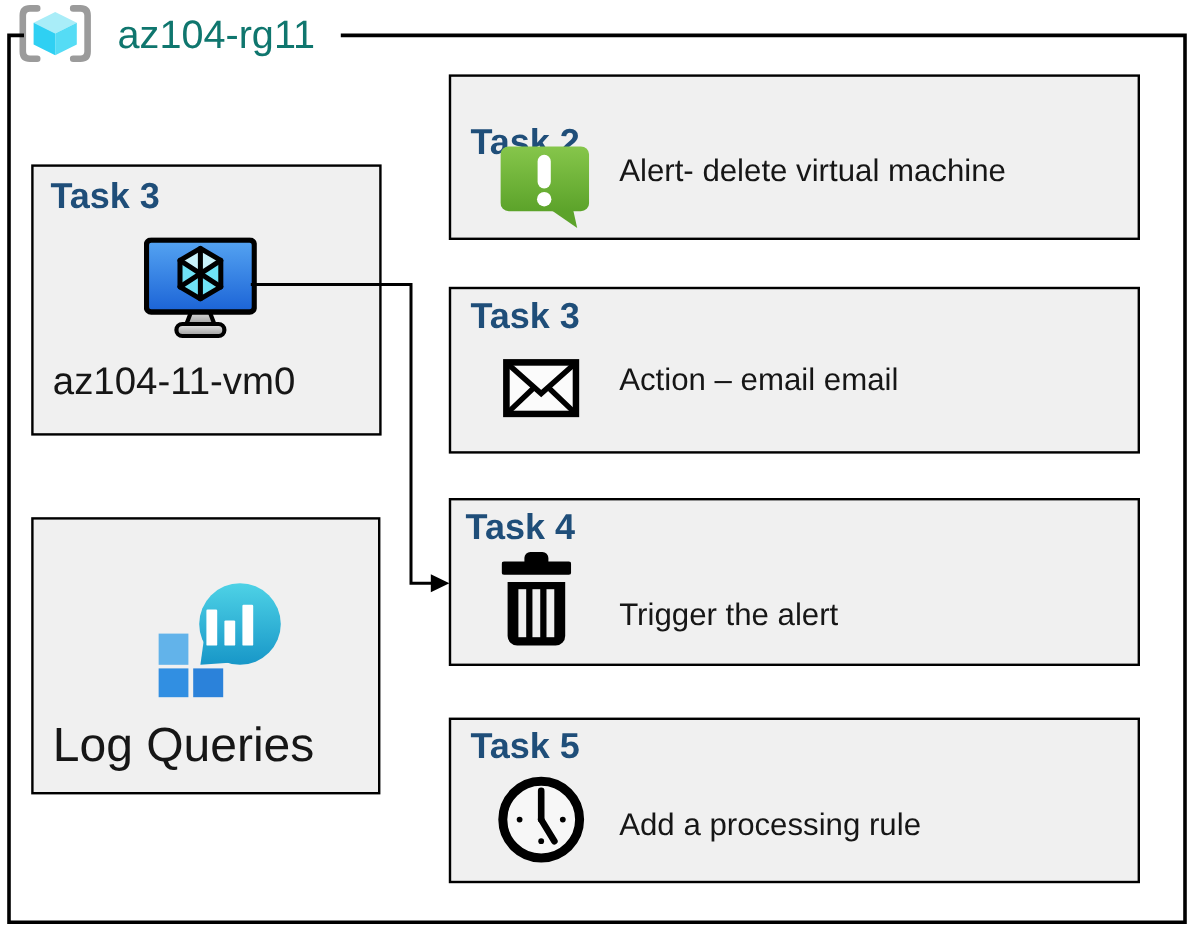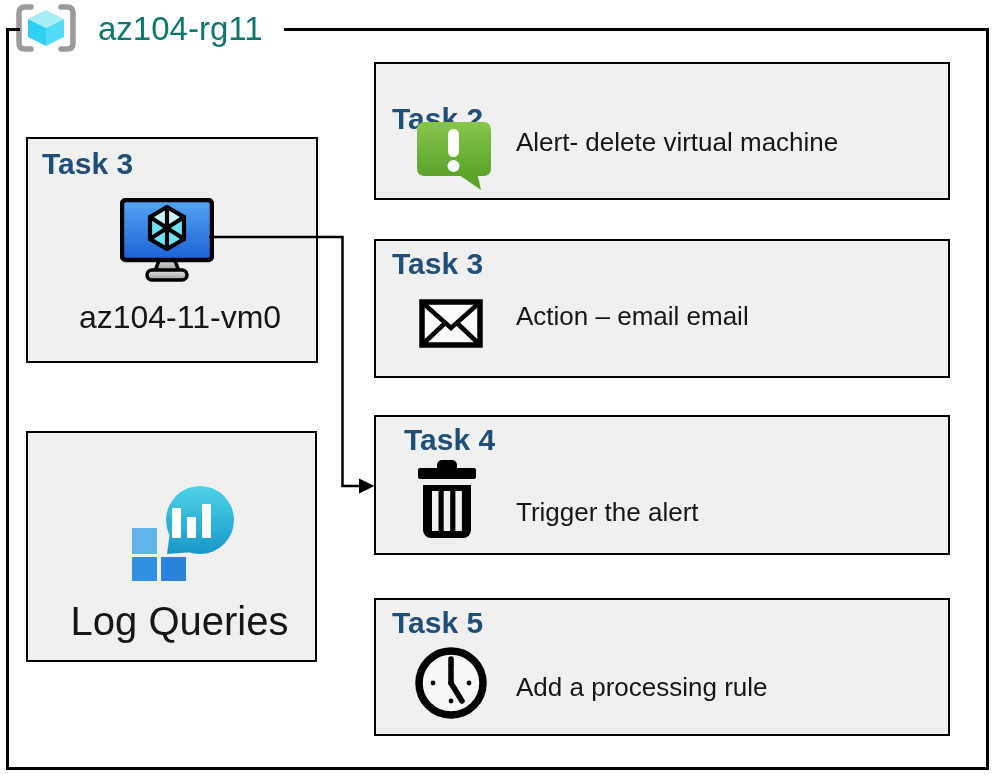--- a/index.html
+++ b/index.html
@@ -1,21 +1,21 @@
 <!DOCTYPE html>
 <html><head>
 <meta charset="utf-8">
 <style>
   html,body{margin:0;padding:0;background:#ffffff;}
   body{font-family:"Liberation Sans",sans-serif;}
   .stage{position:relative;width:992px;height:774px;background:#ffffff;overflow:hidden;}
   .task{position:absolute;background:#f0f0f0;border:2.5px solid #000;box-sizing:border-box;}
   .task-title{position:absolute;color:#1f4e79;font-weight:bold;font-size:30px;line-height:34px;white-space:nowrap;}
   .task-label{position:absolute;color:#161616;font-size:26px;line-height:40px;white-space:nowrap;}
-  .center-label{left:16px;right:0;text-align:center;}
+  .center-label{left:16px;right:0;text-align:left;}
   .abs{position:absolute;}
   .overlay{position:absolute;left:0;top:0;pointer-events:none;}
   .rg-title{position:absolute;left:98px;top:10px;font-size:33px;line-height:38px;color:#0f766e;white-space:nowrap;}
 </style>
 </head>
 <body>
 
 <div class="stage">
 
   <svg class="abs" style="left:15px;top:3px;" width="62" height="50" viewBox="0 0 62 50">
@@ -99,21 +99,21 @@
     <div class="task-title" style="left:16px;top:6px;">Task 3</div>
     <svg class="abs" style="left:43px;top:58px;" width="64" height="49" viewBox="0 0 64 49">
       <rect x="3" y="3" width="58" height="43" fill="#fbfbfb" stroke="#000" stroke-width="5.5"></rect>
       <path d="M5,5 L32,29 L59,5" fill="none" stroke="#000" stroke-width="4.5"></path>
       <path d="M5,44 L25,25 M59,44 L39,25" fill="none" stroke="#000" stroke-width="4.5"></path>
     </svg>
     <div class="task-label" style="left:140px;top:55px;">Action – email email</div>
   </div>
 
   <div class="task" style="left:374px;top:415px;width:576px;height:140px;">
-    <div class="task-title" style="left:28px;top:6px;">Task 4</div>
+    <div class="task-title" style="left:12px;top:6px;">Task 4</div>
     <svg class="abs" style="left:42px;top:42px;" width="58" height="81" viewBox="0 0 58 81">
       <rect x="19" y="1" width="20" height="14" rx="5" fill="#000"></rect>
       <rect x="0" y="9" width="58" height="11" rx="2" fill="#000"></rect>
       <path d="M5,26 h48 v45 a8,8 0 0 1 -8,8 h-32 a8,8 0 0 1 -8,-8 z" fill="#000"></path>
       <rect x="14" y="32" width="6.5" height="40" fill="#f0f0f0"></rect>
       <rect x="25.7" y="32" width="6.5" height="40" fill="#f0f0f0"></rect>
       <rect x="37.4" y="32" width="6.5" height="40" fill="#f0f0f0"></rect>
     </svg>
     <div class="task-label" style="left:140px;top:75px;">Trigger the alert</div>
   </div>

